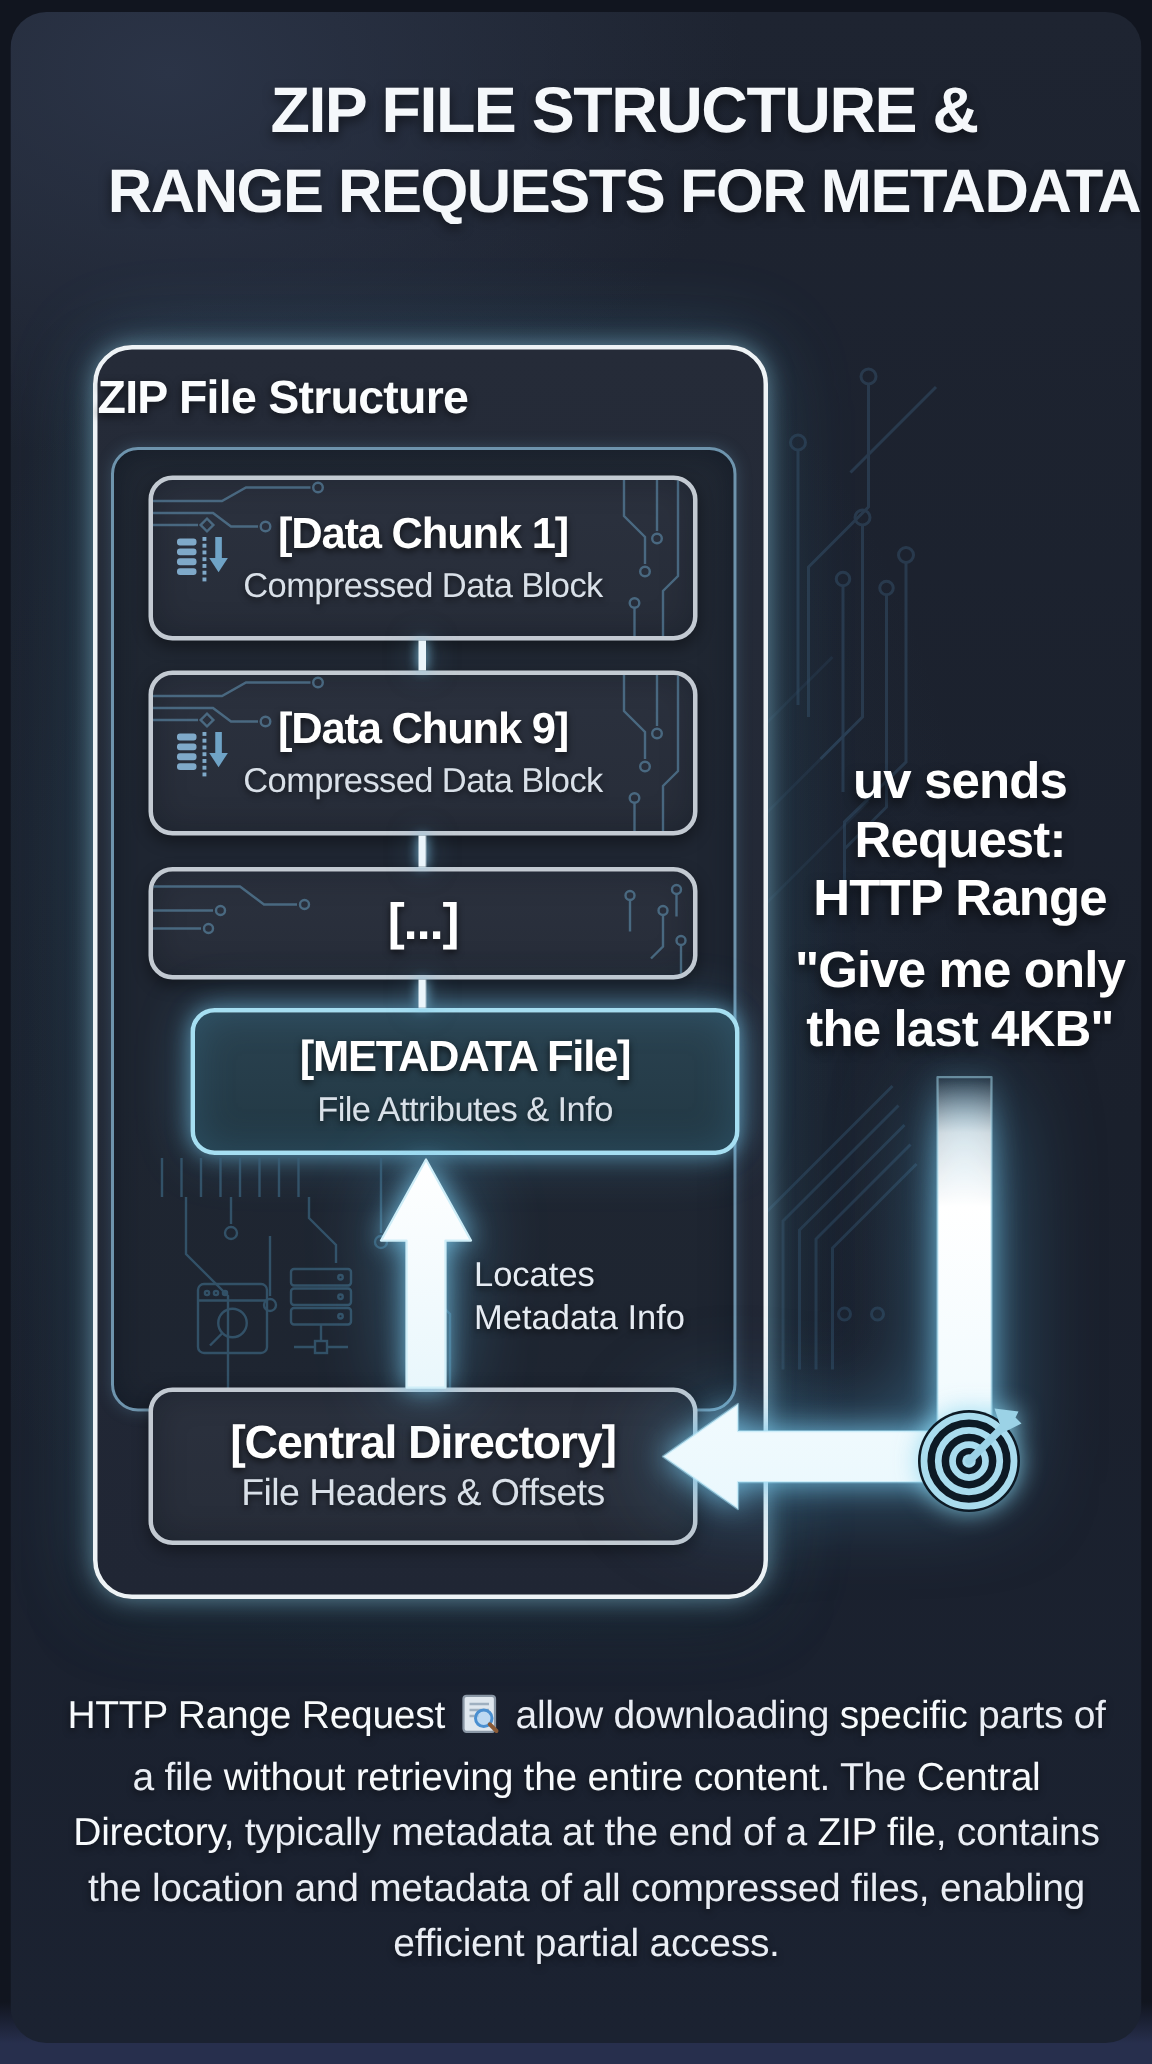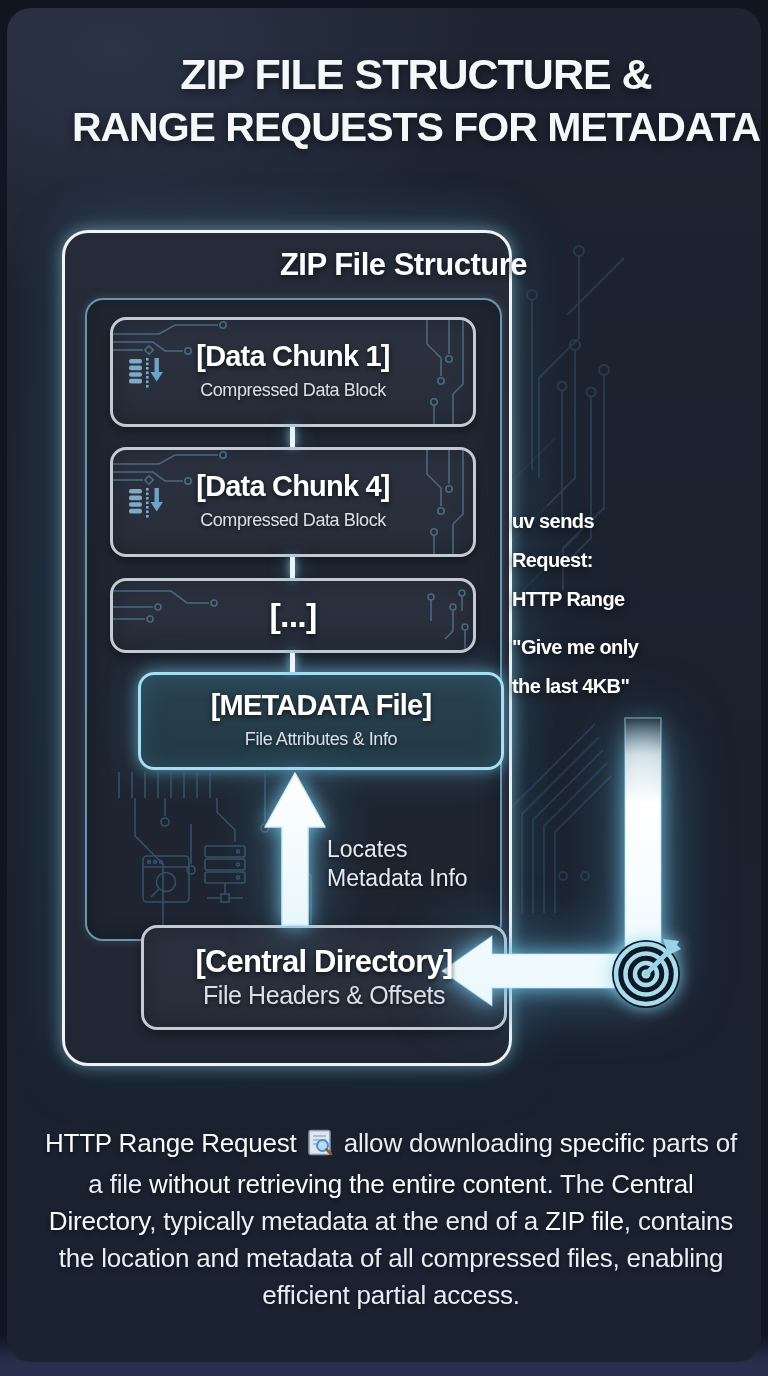--- a/index.html
+++ b/index.html
@@ -20,62 +20,62 @@
   .title{position:absolute;left:0;top:38px;width:100%;text-align:center;color:#f5f8fb;
     font-weight:700;letter-spacing:-1px;text-shadow:0 3px 8px rgba(0,0,0,.55);padding-left:32px;}
   .title .l1{font-size:43px;line-height:56px;}
   .title .l2{font-size:41px;line-height:50px;}
 
   
   .main-panel{position:absolute;left:55px;top:222px;width:450px;height:836px;border-radius:26px;
     border:3.5px solid #eef3f6;box-sizing:border-box;
     background:linear-gradient(180deg,#252b38 0%,#202634 100%);
     box-shadow:0 0 16px rgba(150,210,235,.55),0 0 55px rgba(100,180,220,.30),0 14px 40px rgba(0,0,0,.5);}
-  .panel-heading{position:absolute;left:0;top:14px;width:100%;text-align:right;color:#fbfdfe;
-    font-size:31px;font-weight:700;letter-spacing:-0.5px;text-shadow:0 2px 6px rgba(0,0,0,.6);padding-left:18px;}
-  .inner-container{position:absolute;left:20px;top:65px;width:417px;height:643px;border-radius:18px;
+  .panel-heading{position:absolute;left:0;top:14px;width:100%;text-align:left;color:#fbfdfe;
+    font-size:31px;font-weight:700;letter-spacing:-0.5px;text-shadow:0 2px 6px rgba(0,0,0,.6);}
+  .inner-container{position:absolute;left:9px;top:65px;width:417px;height:643px;border-radius:18px;
     border:2.5px solid #6e94ad;box-sizing:border-box;background:rgba(27,33,44,.35);
     box-shadow:inset 0 0 20px rgba(10,18,30,.5),0 0 10px rgba(110,170,205,.25);}
 
   .zbox{position:absolute;left:23px;width:366px;border-radius:16px;box-sizing:border-box;overflow:hidden;
     border:3px solid #c3cad2;background:linear-gradient(180deg,#2b313e 0%,#272d39 100%);
     box-shadow:0 4px 10px rgba(0,0,0,.38),inset 0 0 22px rgba(5,10,18,.28);
     display:flex;flex-direction:column;align-items:center;justify-content:center;}
   .zbox .blabel{color:#ffffff;font-weight:700;font-size:29px;letter-spacing:-0.8px;line-height:33px;
     text-shadow:0 2px 5px rgba(0,0,0,.65);position:relative;z-index:2;}
-  .zbox .bsub{color:#d9e0e8;font-size:18px;letter-spacing:-0.4px;line-height:29px;margin-top:3px;
+  .zbox .bsub{color:#d9e0e8;font-size:23px;letter-spacing:-0.4px;line-height:29px;margin-top:3px;
     text-shadow:0 2px 4px rgba(0,0,0,.55);position:relative;z-index:2;}
   .chunk1{top:17px;height:110px;}
   .chunk2{top:147px;height:110px;}
   .ellipsisbox{top:278px;height:75px;}
   .ellipsisbox .blabel{font-size:34px;}
   .metadata-box{top:372px;height:98px;border:3px solid #a6dff2;
     background:linear-gradient(180deg,#2a4250 0%,#223844 100%);
     box-shadow:0 0 14px rgba(120,200,235,.6),0 0 36px rgba(90,175,215,.32),inset 0 0 26px rgba(70,140,180,.28);margin-left:28px;}
-  .central-box{top:625px;height:105px;margin-left:31px;}
+  .central-box{top:625px;height:105px;}
   .central-box .blabel{font-size:31px;}
   .central-box .bsub{font-size:25px;}
   .box-decor{position:absolute;left:0;top:0;z-index:1;}
   .chunk-icon{position:absolute;left:13px;top:50%;transform:translateY(-50%);z-index:2;}
 
   .vconn{position:absolute;left:203px;width:5px;background:#eaf5fb;z-index:3;
     box-shadow:0 0 8px rgba(135,205,238,.95),0 0 20px rgba(100,180,220,.55);}
   .conn1{top:127px;height:20px;}
   .conn2{top:257px;height:21px;}
   .conn3{top:353px;height:19px;}
 
   .up-arrow{position:absolute;left:168px;top:470px;z-index:4;
     filter:drop-shadow(0 0 9px rgba(125,205,240,.85)) drop-shadow(0 0 26px rgba(90,180,225,.45));}
   .locates-label{position:absolute;left:240px;top:535px;color:#e5ebf2;font-size:23px;line-height:29px;
     text-shadow:0 2px 4px rgba(0,0,0,.6);z-index:4;}
   .decor-left{position:absolute;left:18px;top:472px;z-index:0;}
 
   
-  .annotation{position:absolute;left:505px;top:494px;width:256px;text-align:left;color:#ffffff;
-    font-weight:700;font-size:20px;line-height:39px;letter-spacing:-0.6px;
+  .annotation{position:absolute;left:505px;top:494px;width:256px;text-align:center;color:#ffffff;
+    font-weight:700;font-size:34px;line-height:39px;letter-spacing:-0.6px;
     text-shadow:0 3px 8px rgba(0,0,0,.65);}
   .annotation .quote{margin-top:9px;}
 
   
   .l-arrow{position:absolute;left:428px;top:702px;
     filter:drop-shadow(0 0 10px rgba(125,205,240,.85)) drop-shadow(0 0 30px rgba(90,180,225,.5));}
   .target{position:absolute;left:602px;top:925px;
     filter:drop-shadow(0 0 8px rgba(140,215,240,.85));}
 
   
@@ -203,21 +203,21 @@
                 <rect x="20" y="20.5" width="2.6" height="2.6"></rect>
               <rect x="20" y="25" width="2.6" height="2.6"></rect>
                 <rect x="20" y="29.5" width="2.6" height="2.6"></rect>
               <rect x="20" y="34" width="2.6" height="2.6"></rect>
             </g>
             <g fill="#6fa3c6">
               <rect x="28.5" y="7" width="4.4" height="15"></rect>
               <path d="M24.5 21 H36.9 L30.7 30.5 Z"></path>
             </g>
           </svg>
-          <div class="blabel">[Data Chunk 4]</div>
+          <div class="blabel">[Data Chunk 9]</div>
           <div class="bsub">Compressed Data Block</div>
         </div>
 
         <div class="vconn conn2"></div>
 
         <div class="zbox ellipsisbox">
           <svg class="box-decor" width="360" height="69" viewBox="0 0 360 69">
             <g stroke="#6ba3c6" stroke-width="1.6" fill="none" opacity="0.5">
               <path d="M0 10 H58 L74 22 H96"></path>
                 <circle cx="101" cy="22" r="3"></circle>

